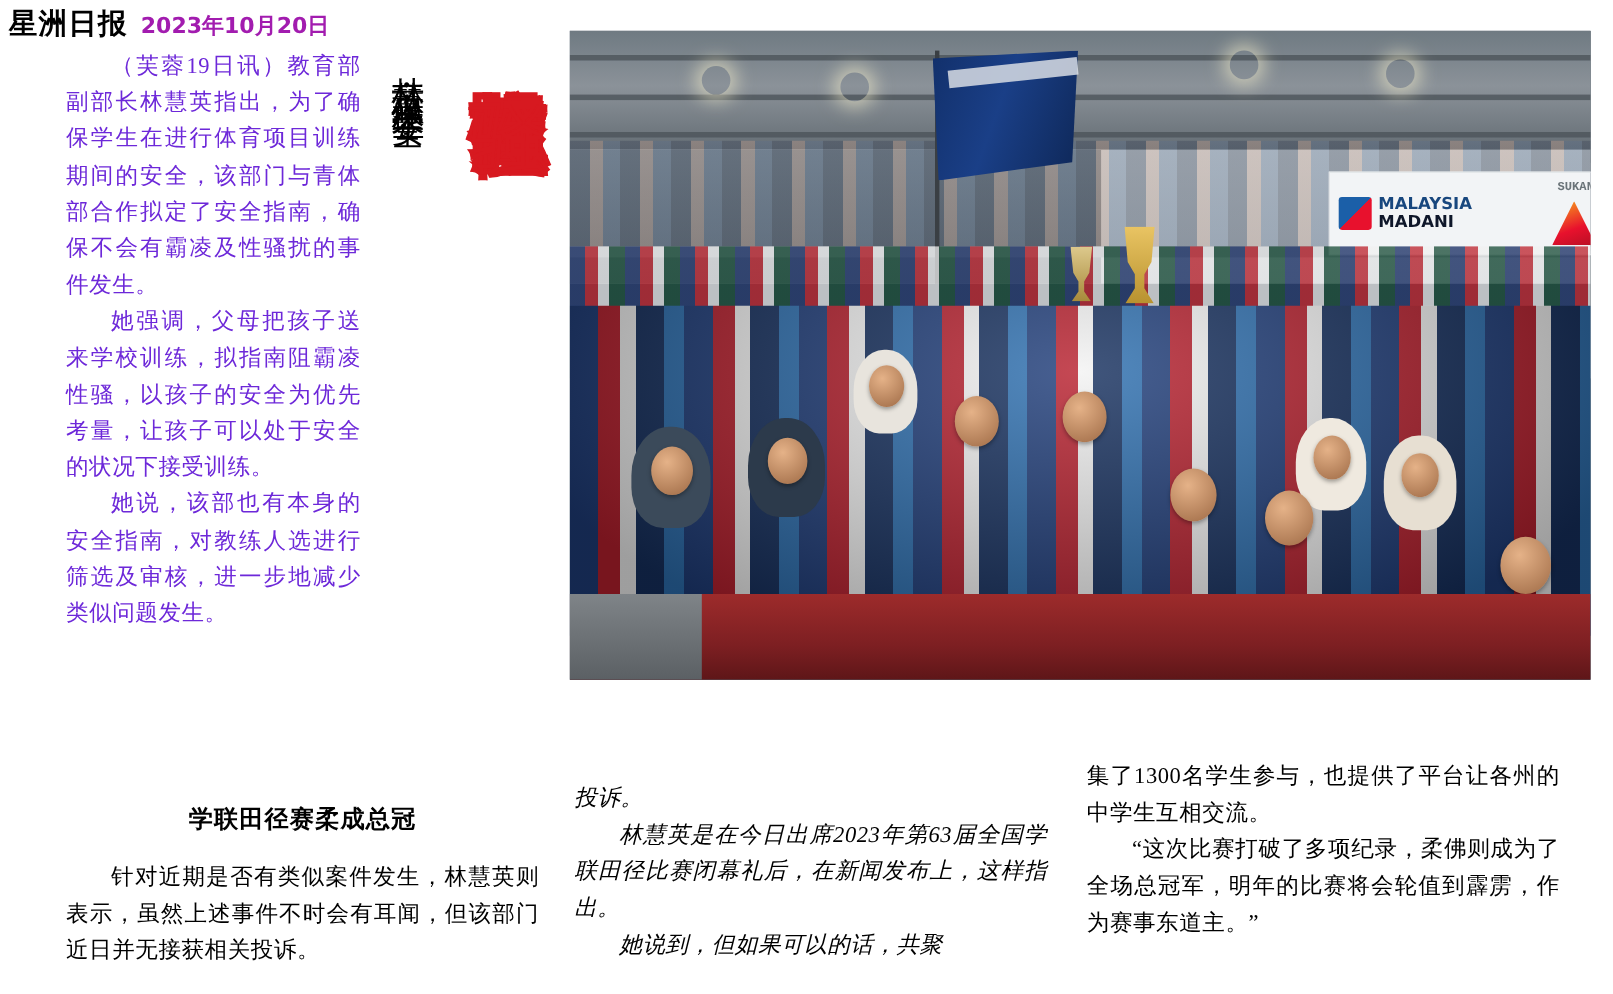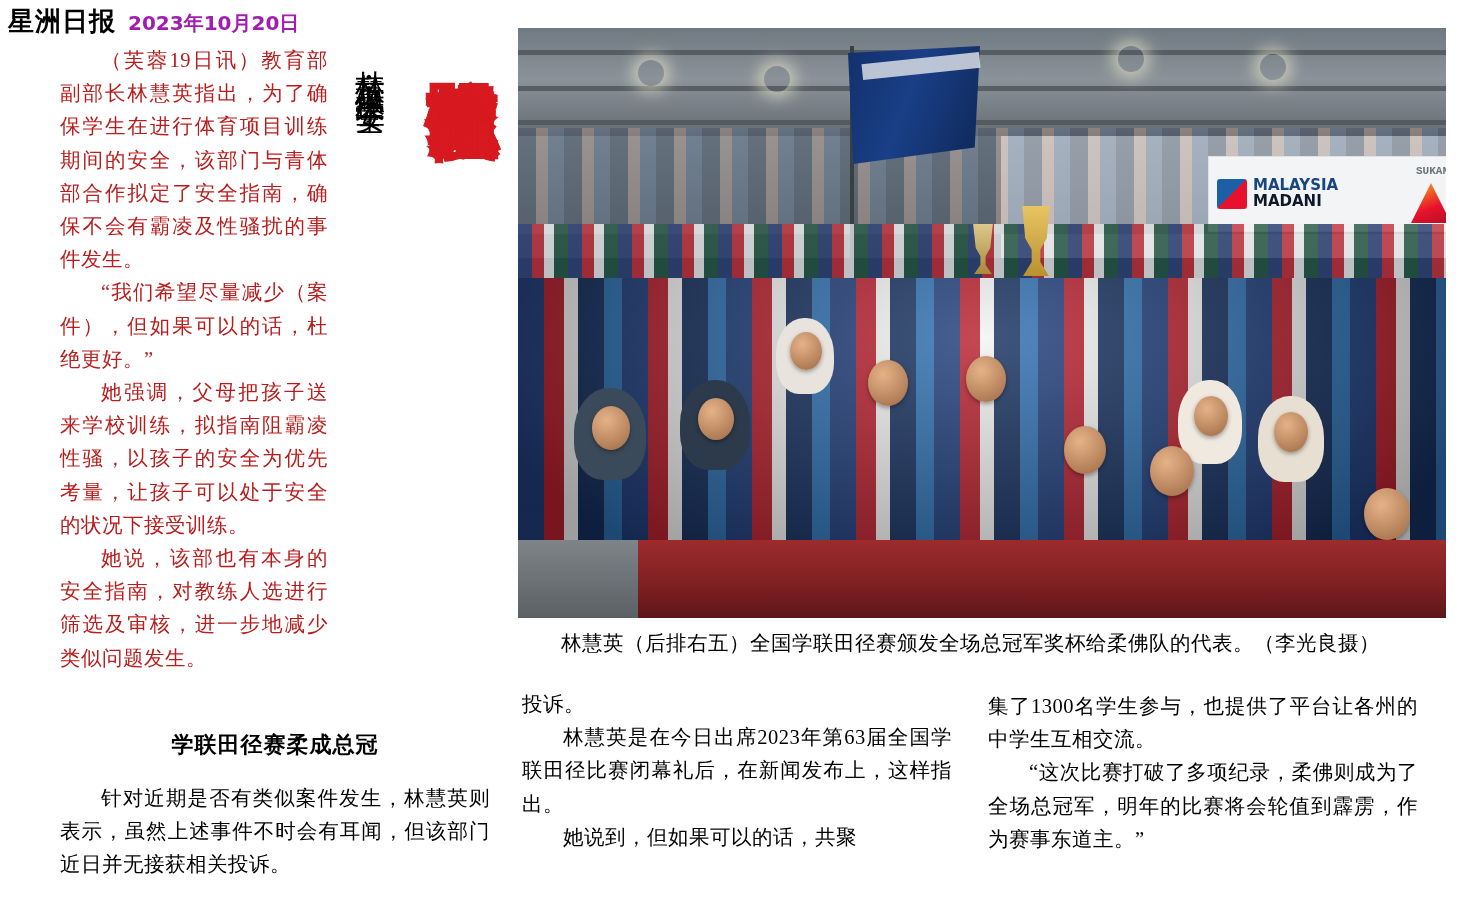--- a/index.html
+++ b/index.html
@@ -47,21 +47,21 @@
   
   .left-col {
     position: absolute;
     left: 60px;
     top: 44px;
     width: 268px;
     font-size: 20.5px;
     line-height: 1.62;
     text-align: justify;
     letter-spacing: 0.5px;
-    color: #b91c1c;
+    color: #6d28d9;
   }
   .left-col p {
     margin: 0;
   }
   .indent2 { text-indent: 2em; }
 
   
   .vert-sub {
     position: absolute;
     left: 344px;
@@ -269,36 +269,35 @@
   .col {
     position: absolute;
     font-size: 20.5px;
     line-height: 1.62;
     text-align: justify;
     letter-spacing: .5px;
     color: #000;
   }
   .col p { margin: 0; }
   .col-1 { left: 60px;  top: 782px; width: 430px; }
-  .col-2 { left: 522px; top: 688px; width: 430px; }
+  .col-2 { left: 522px; top: 710px; width: 430px; font-style: italic; }
   .col-3 { left: 988px; top: 690px; width: 430px; }
 </style>
 </head>
 <body>
 
 <div class="page">
 
   <div class="masthead">
     <div class="masthead-title">星洲日报</div>
     <div class="masthead-date">2023年10月20日</div>
   </div>
 
   <div class="left-col">
     <p class="indent2"><span>（芙蓉19日讯）</span><span>教育部副部长林慧英指出，为了确保学生在进行体育项目训练期间的安全，该部门与青体部合作拟定了安全指南，确保不会有霸凌及性骚扰的事件发生。</span></p>
-    <p class="indent2">“我们希望尽量减少（案件），但如果可以的话，杜绝更好。”</p>
     <p class="indent2">她强调，父母把孩子送来学校训练，拟指南阻霸凌性骚，以孩子的安全为优先考量，让孩子可以处于安全的状况下接受训练。</p>
     <p class="indent2">她说，该部也有本身的安全指南，对教练人选进行筛选及审核，进一步地减少类似问题发生。</p>
   </div>
 
   <div class="vert-sub">林慧英︰確保學生安全</div>
 
   <div class="vert-head">拟指南阻霸凌性骚</div>
 
   <div class="photo-wrap">
     <div class="photo">
@@ -353,21 +352,20 @@
       <div class="head" style="left:448px;top:328px;width:40px;height:46px;"></div>
       <div class="head" style="left:546px;top:398px;width:42px;height:48px;"></div>
       <div class="head" style="left:632px;top:418px;width:44px;height:50px;"></div>
       <div class="head" style="left:846px;top:460px;width:46px;height:52px;"></div>
 
       <div class="ph-floor"></div>
       <div class="ph-floor-grey"></div>
     </div>
   </div>
 
-  <div class="caption">林慧英（后排右五）全国学联田径赛颁发全场总冠军奖杯给柔佛队的代表。（李光良摄）</div>
 
   <div class="sub-head">学联田径赛柔成总冠</div>
 
   <div class="col col-1">
     <p class="indent2">针对近期是否有类似案件发生，林慧英则表示，虽然上述事件不时会有耳闻，但该部门近日并无接获相关投诉。</p>
   </div>
 
   <div class="col col-2">
     <p>投诉。</p>
     <p class="indent2">林慧英是在今日出席2023年第63届全国学联田径比赛闭幕礼后，在新闻发布上，这样指出。</p>

